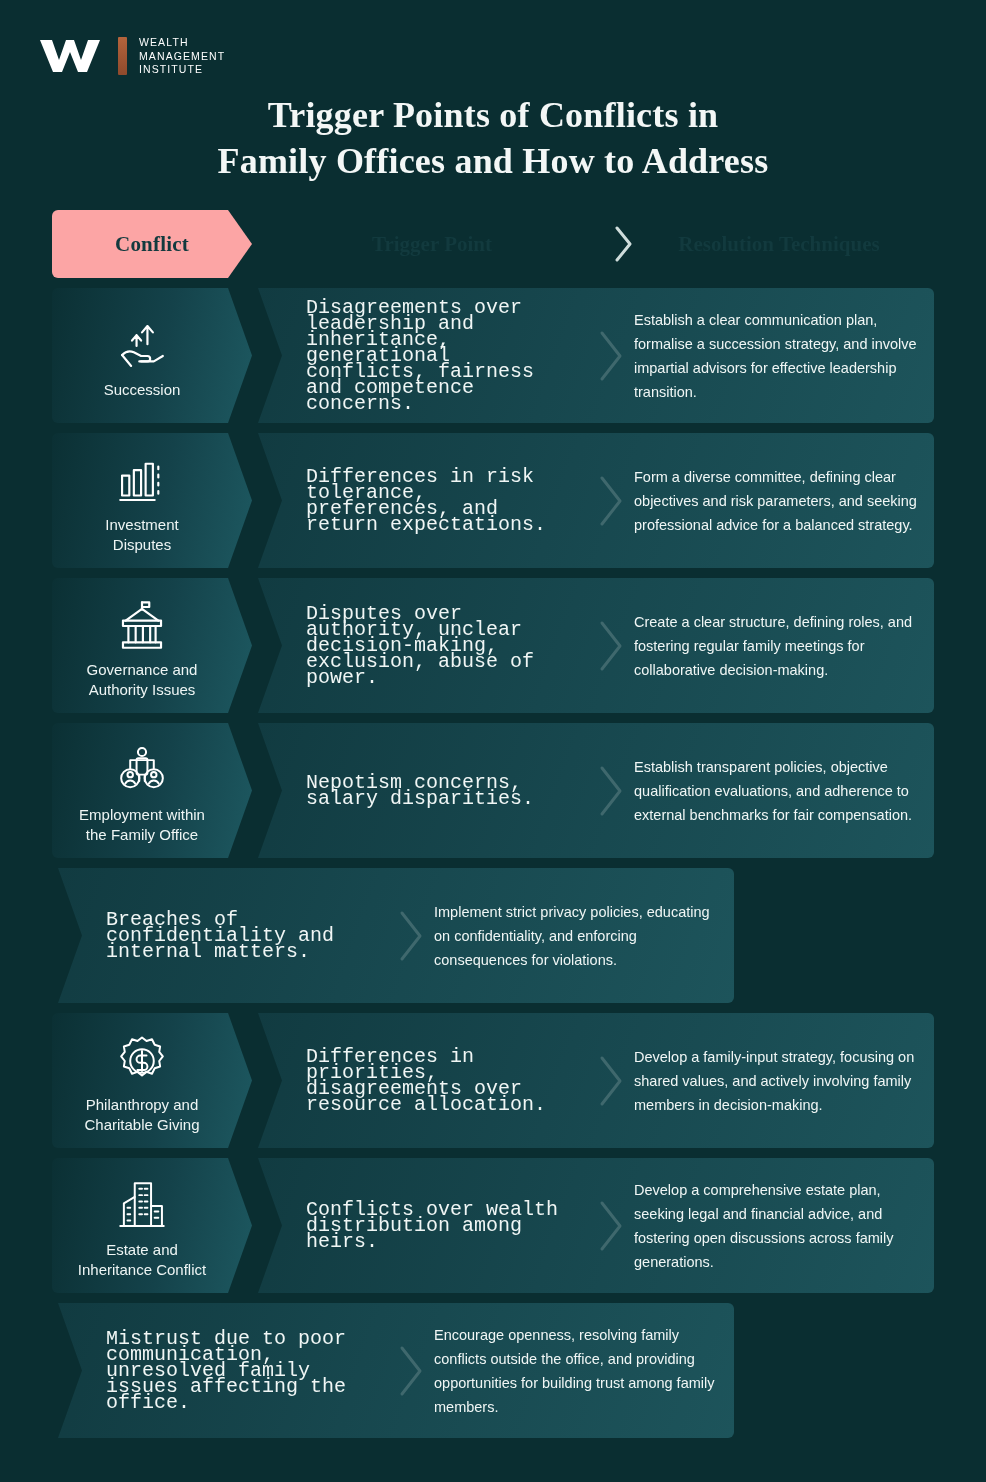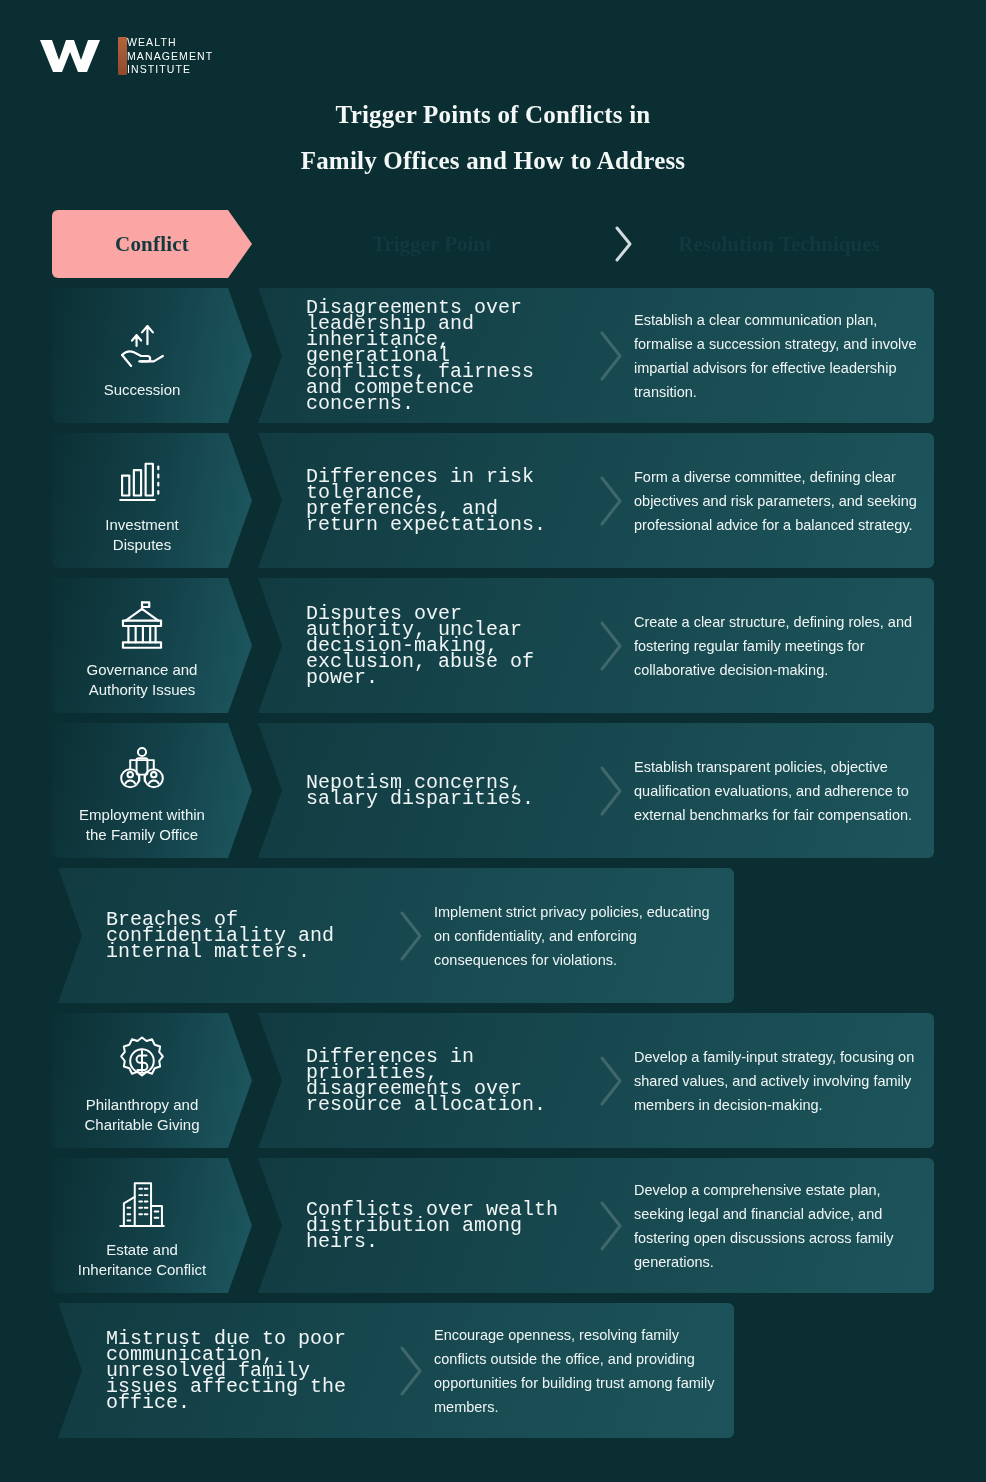--- a/index.html
+++ b/index.html
@@ -17,21 +17,21 @@
     position: relative;
   }
 
   
   #logo-block {
     position: absolute;
     left: 38px;
     top: 36px;
     display: flex;
     align-items: center;
-    gap: 0;
+    gap: 12px;
   }
   #logo-mark { display: flex; align-items: flex-end; gap: 4px; }
   #logo-wm { display: block; }
   #logo-bar {
     width: 9px;
     height: 38px;
     background: linear-gradient(180deg, #b5643c 0%, #8f4a2c 100%);
     border-radius: 1px;
     margin-bottom: 1px;
   }
@@ -45,21 +45,21 @@
   }
 
   
   #page-title {
     position: absolute;
     left: 0;
     top: 92px;
     width: 986px;
     text-align: center;
     font-family: "Liberation Serif", serif;
-    font-size: 25px;
+    font-size: 36px;
     line-height: 46px;
     font-weight: 700;
     color: #f3f7f6;
     letter-spacing: 0.2px;
     white-space: pre-line;
   }
 
   
   #board {
     position: absolute;

